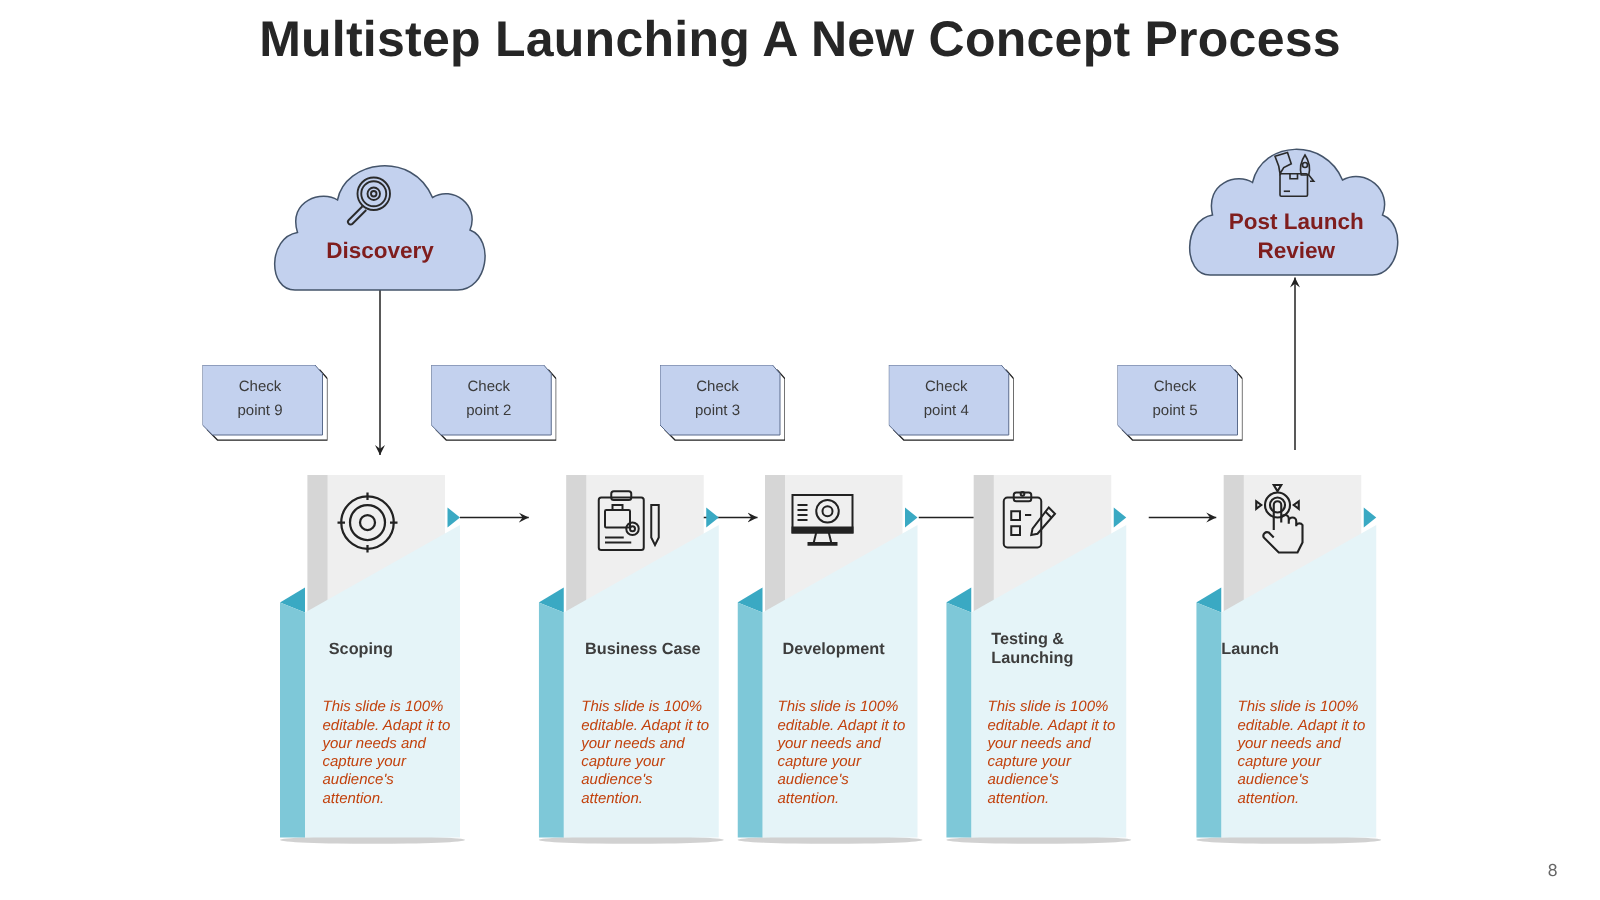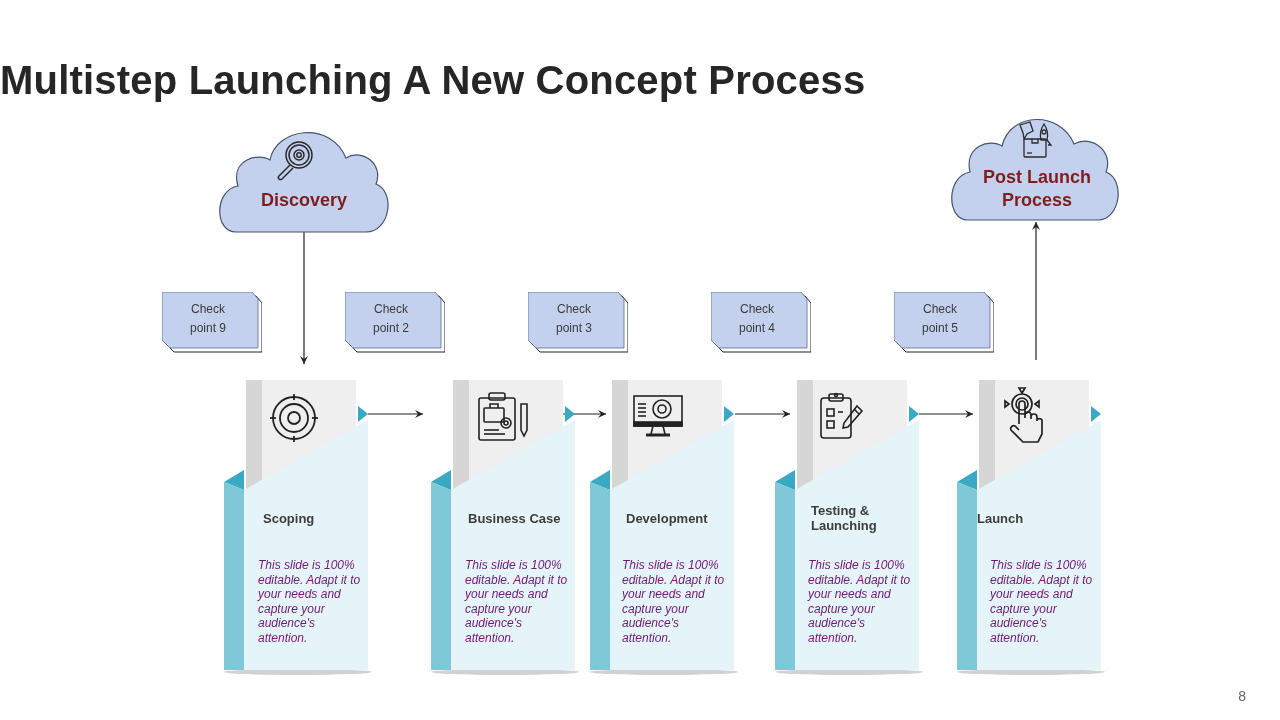--- a/index.html
+++ b/index.html
@@ -1,27 +1,27 @@
 <!DOCTYPE html>
 <html><head>
 <meta charset="utf-8">
 <style>
   html, body { margin:0; padding:0; }
   body { width:1280px; height:720px; background:#ffffff; position:relative; overflow:hidden;
          font-family:"Liberation Sans", sans-serif; color:#333; }
-  .title { position:absolute; left:0; width:1280px; top:10px; 
-           font-size:40px; font-weight:bold; color:#262626; letter-spacing:0.2px;margin-top:48px; }
+  .title { position:absolute; left:0; width:1280px; top:10px; text-align:center;
+           font-size:40px; font-weight:bold; color:#262626; letter-spacing:0.2px; }
   .page-num { position:absolute; right:34px; top:688px; font-size:14px; color:#666; }
   svg.layer { position:absolute; left:0; top:0; }
   .cloud-label { position:absolute; text-align:center; font-weight:bold; color:#7f1d1d; font-size:18px; line-height:23px; }
   .cp { position:absolute; width:96px; height:58px; }
   .cp-text { position:absolute; left:0; top:8px; width:92px; text-align:center; font-size:12px; line-height:19px; color:#3b3b3b; }
   .card { position:absolute; width:150px; height:300px; }
   .card-title { position:absolute; font-size:13px; font-weight:bold; color:#3d3d3d; line-height:15px; }
-  .card-desc { position:absolute; font-size:12px; font-style:italic; color:#701a75; line-height:14.5px; width:106px; }
+  .card-desc { position:absolute; font-size:12px; font-style:italic; color:#c2410c; line-height:14.5px; width:106px; }
   .icon { position:absolute; }
 </style>
 </head>
 <body>
 
 <div class="title">Multistep Launching A New Concept Process</div>
 
 <svg class="layer" width="1280" height="720">
   <defs>
     <marker id="ah" markerWidth="10" markerHeight="10" refX="8" refY="5" orient="auto" markerUnits="userSpaceOnUse">
@@ -55,21 +55,21 @@
     <rect x="1024" y="139" width="22" height="18" rx="1"></rect>
     <path d="M1032,139 L1032,143 L1038,143 L1038,139"></path>
     <line x1="1027" y1="153" x2="1032" y2="153"></line>
     <path d="M1044,124 C1040,130 1040,136 1041,140 L1047,140 C1048,136 1048,130 1044,124 Z"></path>
     <circle cx="1044" cy="132" r="2"></circle>
     <path d="M1047,140 L1051,145 L1048,145"></path>
   </g>
 </svg>
 <div class="cloud-label" style="left:966px; top:166px; width:142px;">
   <div>Post Launch</div>
-  <div>Process</div>
+  <div>Review</div>
 </div>
 
 <div id="checkpoints"></div>
 <div class="cp" style="left:162px; top:292px;">
   <svg width="100" height="62" style="position:absolute;left:0;top:0">
     <path d="M4,4 L94,4 L100,11 L100,60 L12,60 L4,52 Z" fill="#ffffff" stroke="#222" stroke-width="1"></path>
     <path d="M0,0 L90,0 L96,7 L96,56 L8,56 L0,48 Z" fill="#c3d1ee" stroke="#5a6b8c" stroke-width="0.8"></path>
   </svg>
   <div class="cp-text">
     <div>Check</div>
@@ -190,21 +190,21 @@
       <circle cx="30" cy="19" r="4"></circle>
     <line x1="6" y1="14" x2="14" y2="14"></line>
       <line x1="6" y1="18" x2="14" y2="18"></line>
       <line x1="6" y1="22" x2="14" y2="22"></line>
       <line x1="6" y1="26" x2="14" y2="26"></line>
   </svg>
   <div class="card-title" style="left:36px; top:131px;">Development</div>
   <div class="card-desc" style="left:32px; top:178px;">This slide is 100% editable. Adapt it to your needs and capture your audience's attention.</div>
 </div>
 
-<div class="card" style="left:775px; top:380px;padding-left:32px;">
+<div class="card" style="left:757px; top:380px;padding-left:32px;">
   <svg width="160" height="300" style="position:absolute;left:0;top:0">
     <ellipse cx="74" cy="292" rx="74" ry="3" fill="#bdbdbd" opacity="0.7"></ellipse>
     <rect x="22" y="0" width="110" height="110" fill="#efefef"></rect>
     <rect x="22" y="0" width="16" height="110" fill="#d6d6d6"></rect>
     <path d="M20,110 L144,40 L144,290 L20,290 Z" fill="#e5f4f8"></path>
     <path d="M0,102 L20,90 L20,110 Z" fill="#3aa9c3"></path>
     <path d="M0,102 L20,110 L20,290 L0,290 Z" fill="#7ec8d8"></path>
     <path d="M134,26 L144,34 L134,42 Z" fill="#3aa9c3"></path>
   </svg>
   <svg class="icon" style="left:42px; top:10px;" width="56" height="54" viewBox="0 0 56 54" fill="none" stroke="#222" stroke-width="1.6">

